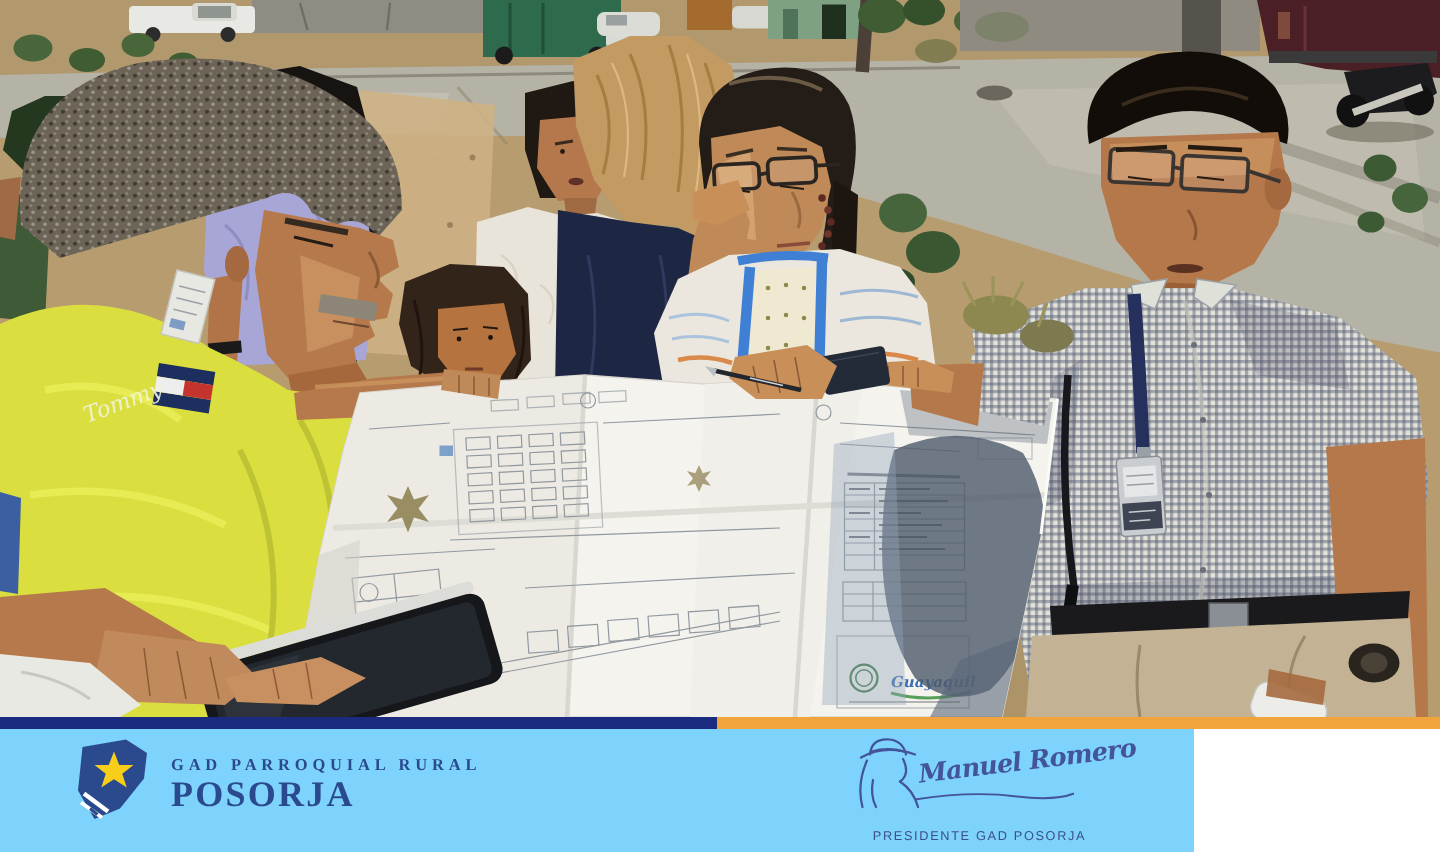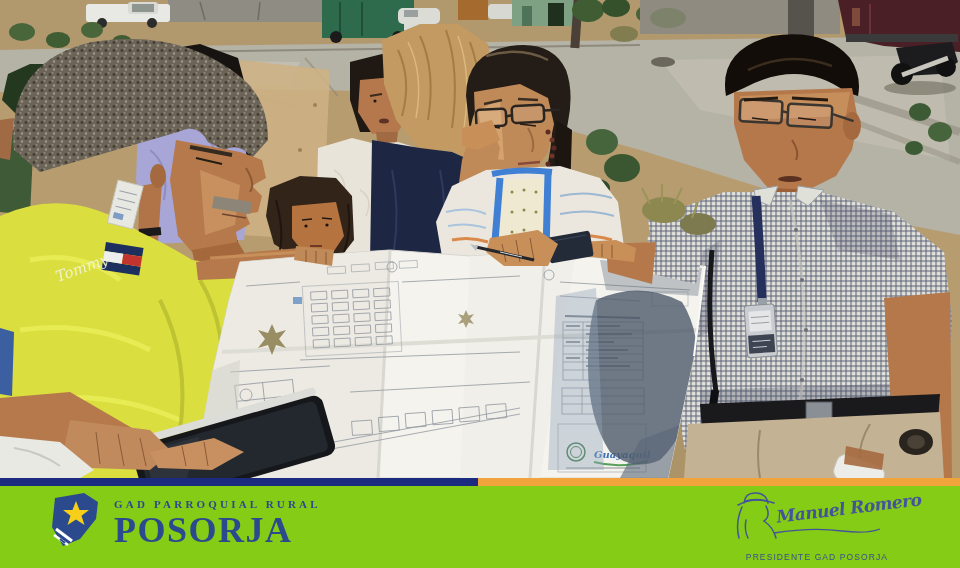--- a/index.html
+++ b/index.html
@@ -1,29 +1,29 @@
 <!DOCTYPE html>
 <html><head>
 <meta charset="utf-8">
 <style>
   html,body{margin:0;padding:0;background:#777;}
   .canvas{position:relative;width:960px;height:568px;overflow:hidden;background:#fff;
           font-family:"Liberation Sans",sans-serif;}
   .photo{position:absolute;left:0;top:0;width:960px;height:478px;display:block;}
   
-  .footer{position:absolute;left:0;top:478px;width:960px;height:90px;background:#84cc16;}
+  .footer{position:absolute;left:0;top:478px;width:796px;height:90px;background:#7dd3fc;}
   .stripe{position:absolute;left:0;top:0;width:960px;height:8px;display:flex;}
   .stripe .navy{width:478px;height:8px;background:#1a2b80;}
   .stripe .amber{width:482px;height:8px;background:#f2a43c;}
   .brand{position:absolute;left:48px;top:13px;display:flex;align-items:center;}
   .brand-text{margin-left:10px;}
   .brand-tagline{font-family:"Liberation Serif",serif;font-weight:bold;color:#2b4a8e;
                  font-size:11px;letter-spacing:3.2px;}
   .brand-name{font-family:"Liberation Serif",serif;font-weight:bold;color:#2b4a8e;
-              font-size:36px;letter-spacing:1.5px;line-height:1.0;margin-top:2px;}
+              font-size:24px;letter-spacing:1.5px;line-height:1.0;margin-top:2px;}
   .sig{position:absolute;right:58px;top:8px;width:170px;text-align:center;}
   .sig-row{position:relative;height:52px;}
   .sig-hat{position:absolute;left:0;top:4px;}
   .sig-name{position:absolute;left:44px;top:12px;font-family:"DejaVu Serif",serif;
             font-style:italic;font-weight:bold;color:#44549a;font-size:17px;
             transform:rotate(-7deg);white-space:nowrap;letter-spacing:-0.5px;}
   .sig-underline{position:absolute;left:40px;top:40px;}
   .sig-title{margin-top:14px;font-size:8.5px;letter-spacing:1.1px;color:#3d4f8c;
              font-family:"Liberation Sans",sans-serif;}
 </style>

